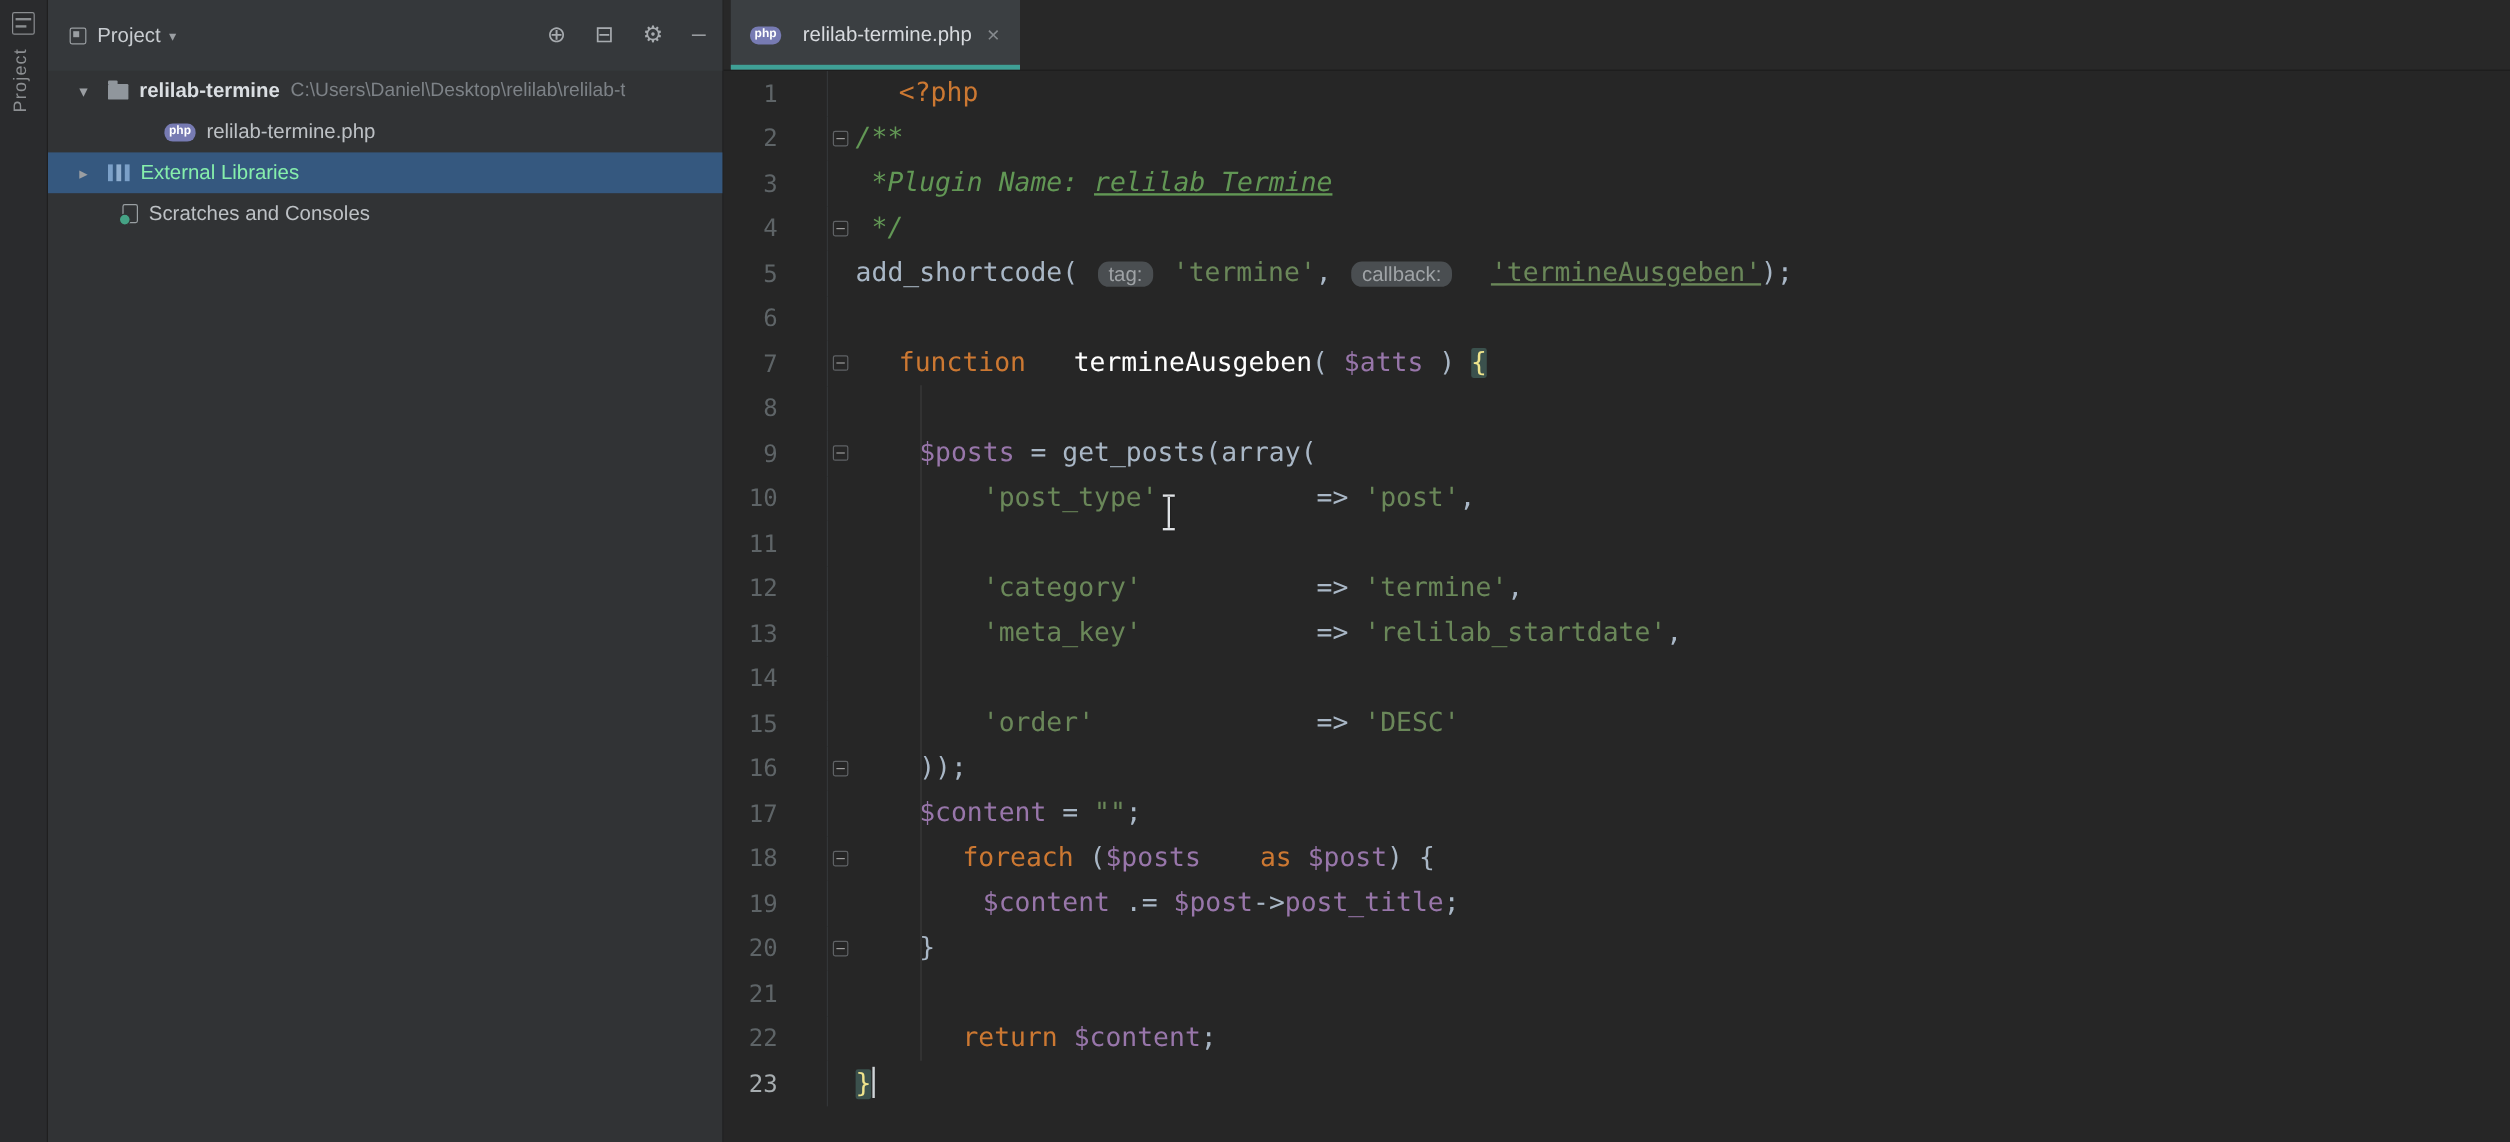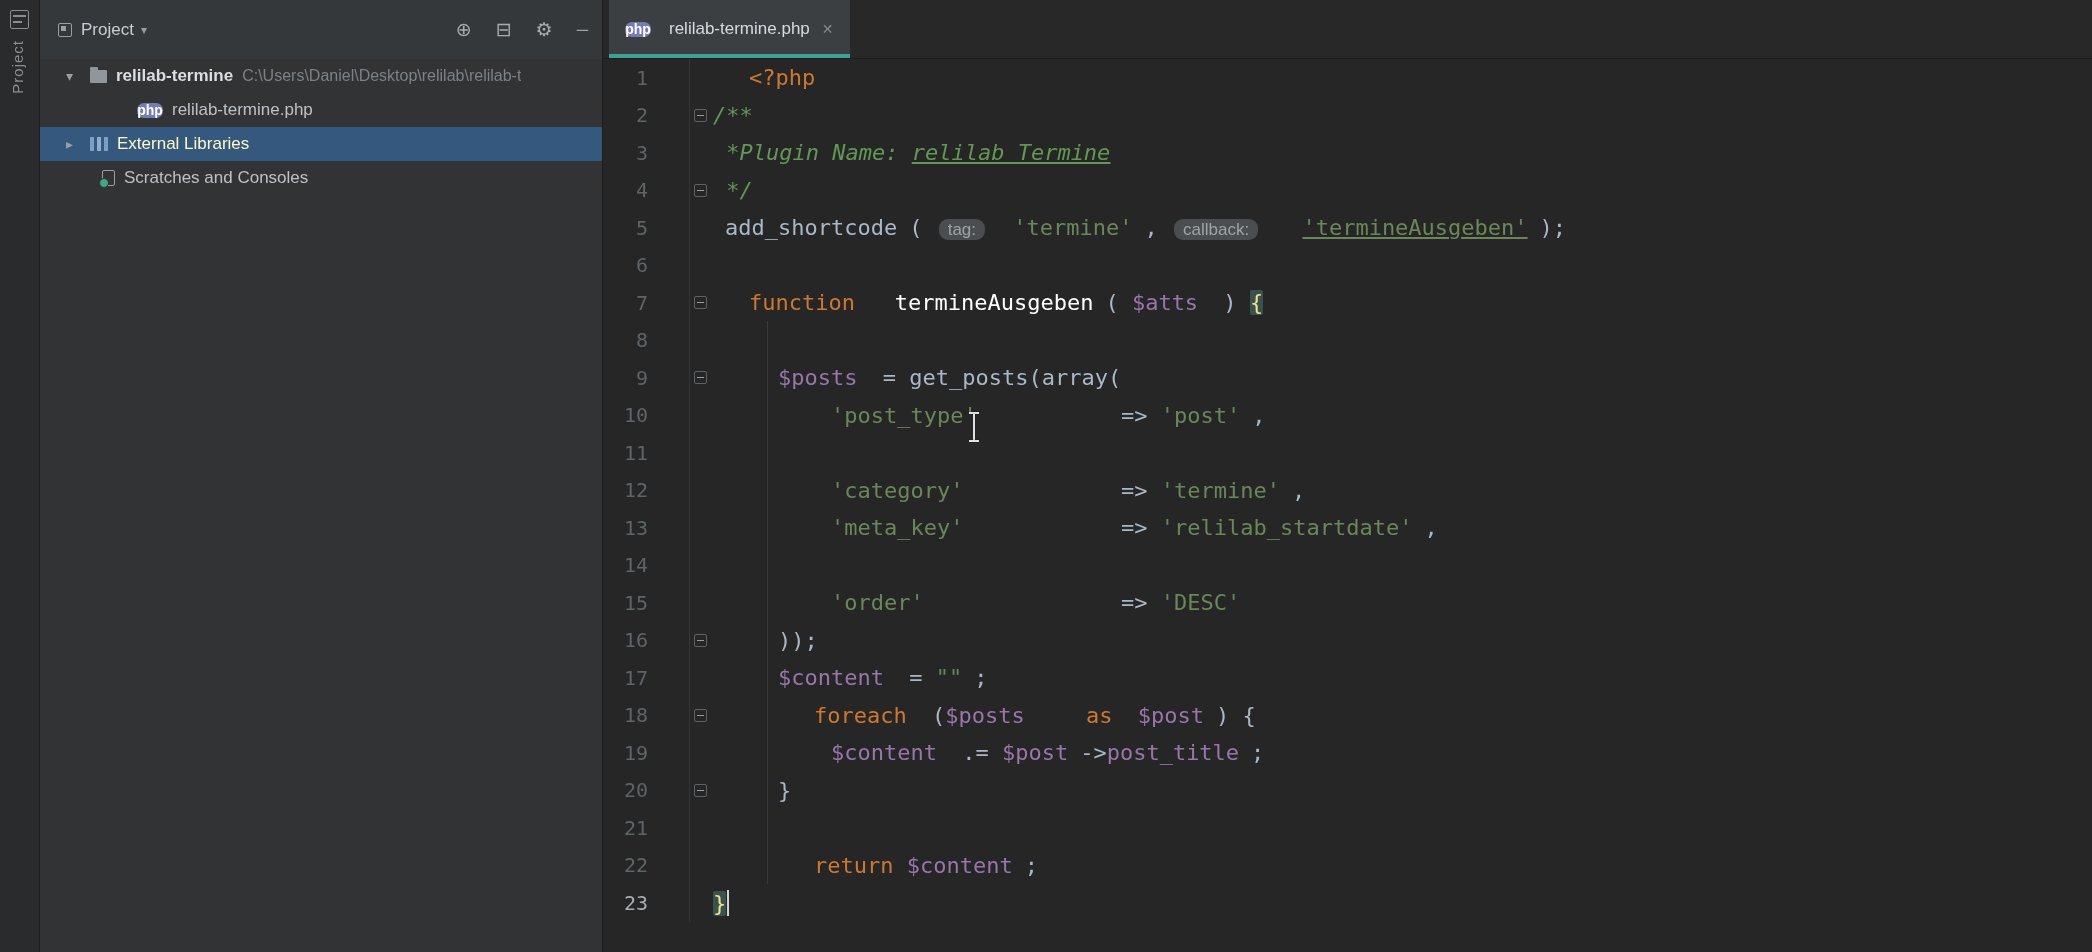--- a/index.html
+++ b/index.html
@@ -29,35 +29,35 @@
   .ph-icon::after{ content:""; position:absolute; left:2px; top:2px; width:5px; height:5px;
                    background:#9a9ea2; }
   .ph-title{ color:#c8ccd0; font-size:17px; }
   .ph-caret{ color:#9a9ea2; font-size:12px; margin-left:7px; }
   .ph-spacer{ flex:1; }
   .tb-icon{ color:#a7abaf; font-size:19px; margin-left:24px; line-height:1; }
   .tb-icon.minus{ font-size:16px; }
 
   .tree-row{ height:34px; display:flex; align-items:center; padding-left:26px; }
   .tree-row.selected{ background:#35587F; }
-  .tree-row.selected .nm{ color:#fef9c3;text-align:right; }
+  .tree-row.selected .nm{ color:#86efac;text-align:right; }
   .chev{ width:24px; color:#9a9ea2; font-size:14px; flex:0 0 auto; }
   .nm{ color:#bdc1c5; font-size:17px; white-space:nowrap; }
   .nm.bold{ color:#dadee2; font-weight:bold; }
   .pth{ color:#7d8287; font-size:16px; margin-left:9px; white-space:nowrap; overflow:hidden; }
   .indent-file{ padding-left:97px; }
   .indent-scratch{ padding-left:62px; }
 
   .ic-folder{ width:17px; height:13px; background:#90969c; border-radius:1px;
               position:relative; margin-right:9px; flex:0 0 auto; }
   .ic-folder::before{ content:""; position:absolute; top:-3px; left:0; width:8px; height:3px;
                       background:#90969c; border-radius:1px 1px 0 0; }
   .ic-php{ width:26px; height:15px; background:#777BB3; border-radius:7px; color:#fff;
            display:flex; align-items:center; justify-content:center; margin-right:9px; flex:0 0 auto;}
-  .ic-php i{ font-style:normal; font-size:14px; font-weight:bold; line-height:1;text-align:right; }
+  .ic-php i{ font-style:normal; font-size:10px; font-weight:bold; line-height:1;text-align:right; }
   .ic-lib{ display:flex; gap:3px; margin-right:9px; align-items:flex-end; flex:0 0 auto;}
   .ic-lib i{ width:4px; height:14px; background:#7ba0c8; display:block; }
   .ic-lib i:nth-child(2){ height:14px; background:#8faecf; }
   .ic-scratch{ width:13px; height:16px; border:1px solid #9aa0a3; border-radius:2px;
                position:relative; margin-right:9px; flex:0 0 auto;}
   .ic-scratch::after{ content:""; position:absolute; left:-4px; bottom:-3px; width:8px; height:8px;
                       border-radius:50%; background:#45a385; border:1px solid #313335; }
 
   
   .editor{ position:absolute; left:603px; top:0; right:0; bottom:0; background:#262626; }
@@ -84,21 +84,21 @@
          color:#a9b7c6; padding-left:3px; }
   .tk-k{ color:#cc7832;margin-left:36px; }
   .tk-s{ color:#6a8759; }
   .tk-su{ color:#6a8759; text-decoration:underline;margin-left:16px; }
   .tk-n{ color:#6897bb; }
   .tk-v{ color:#9876aa; }
   .tk-fl{ color:#9876aa; }
   .tk-fu{ color:#ffffff; }
   .tk-c{ color:#629755; font-style:italic; }
   .tk-cu{ color:#629755; font-style:italic; text-decoration:underline; }
-  .tk-p{ color:#a9b7c6;margin-left:12px; }
+  .tk-p{ color:#a9b7c6; }
   .tk-b{ color:#efe48c; background:#3b514d; border-radius:2px; }
   .tk-h{ background:#4a4e51; color:#9fa3a6; border-radius:9px; padding:1px 9px;
          font-size:17px; font-family:"Liberation Sans", sans-serif; margin:0 3px;text-align:right; }
   .caret{ display:inline-block; width:2px; height:26px; background:#cfd4d8;
           vertical-align:-5px; margin-left:1px; }
   .indent-guide{ position:absolute; left:164px; top:262px; height:563px;
                  border-left:1px solid #3a3a3a; }
 
   
   .mcur{ position:absolute; left:967px; top:412px; width:14px; height:30px; z-index:50; }

